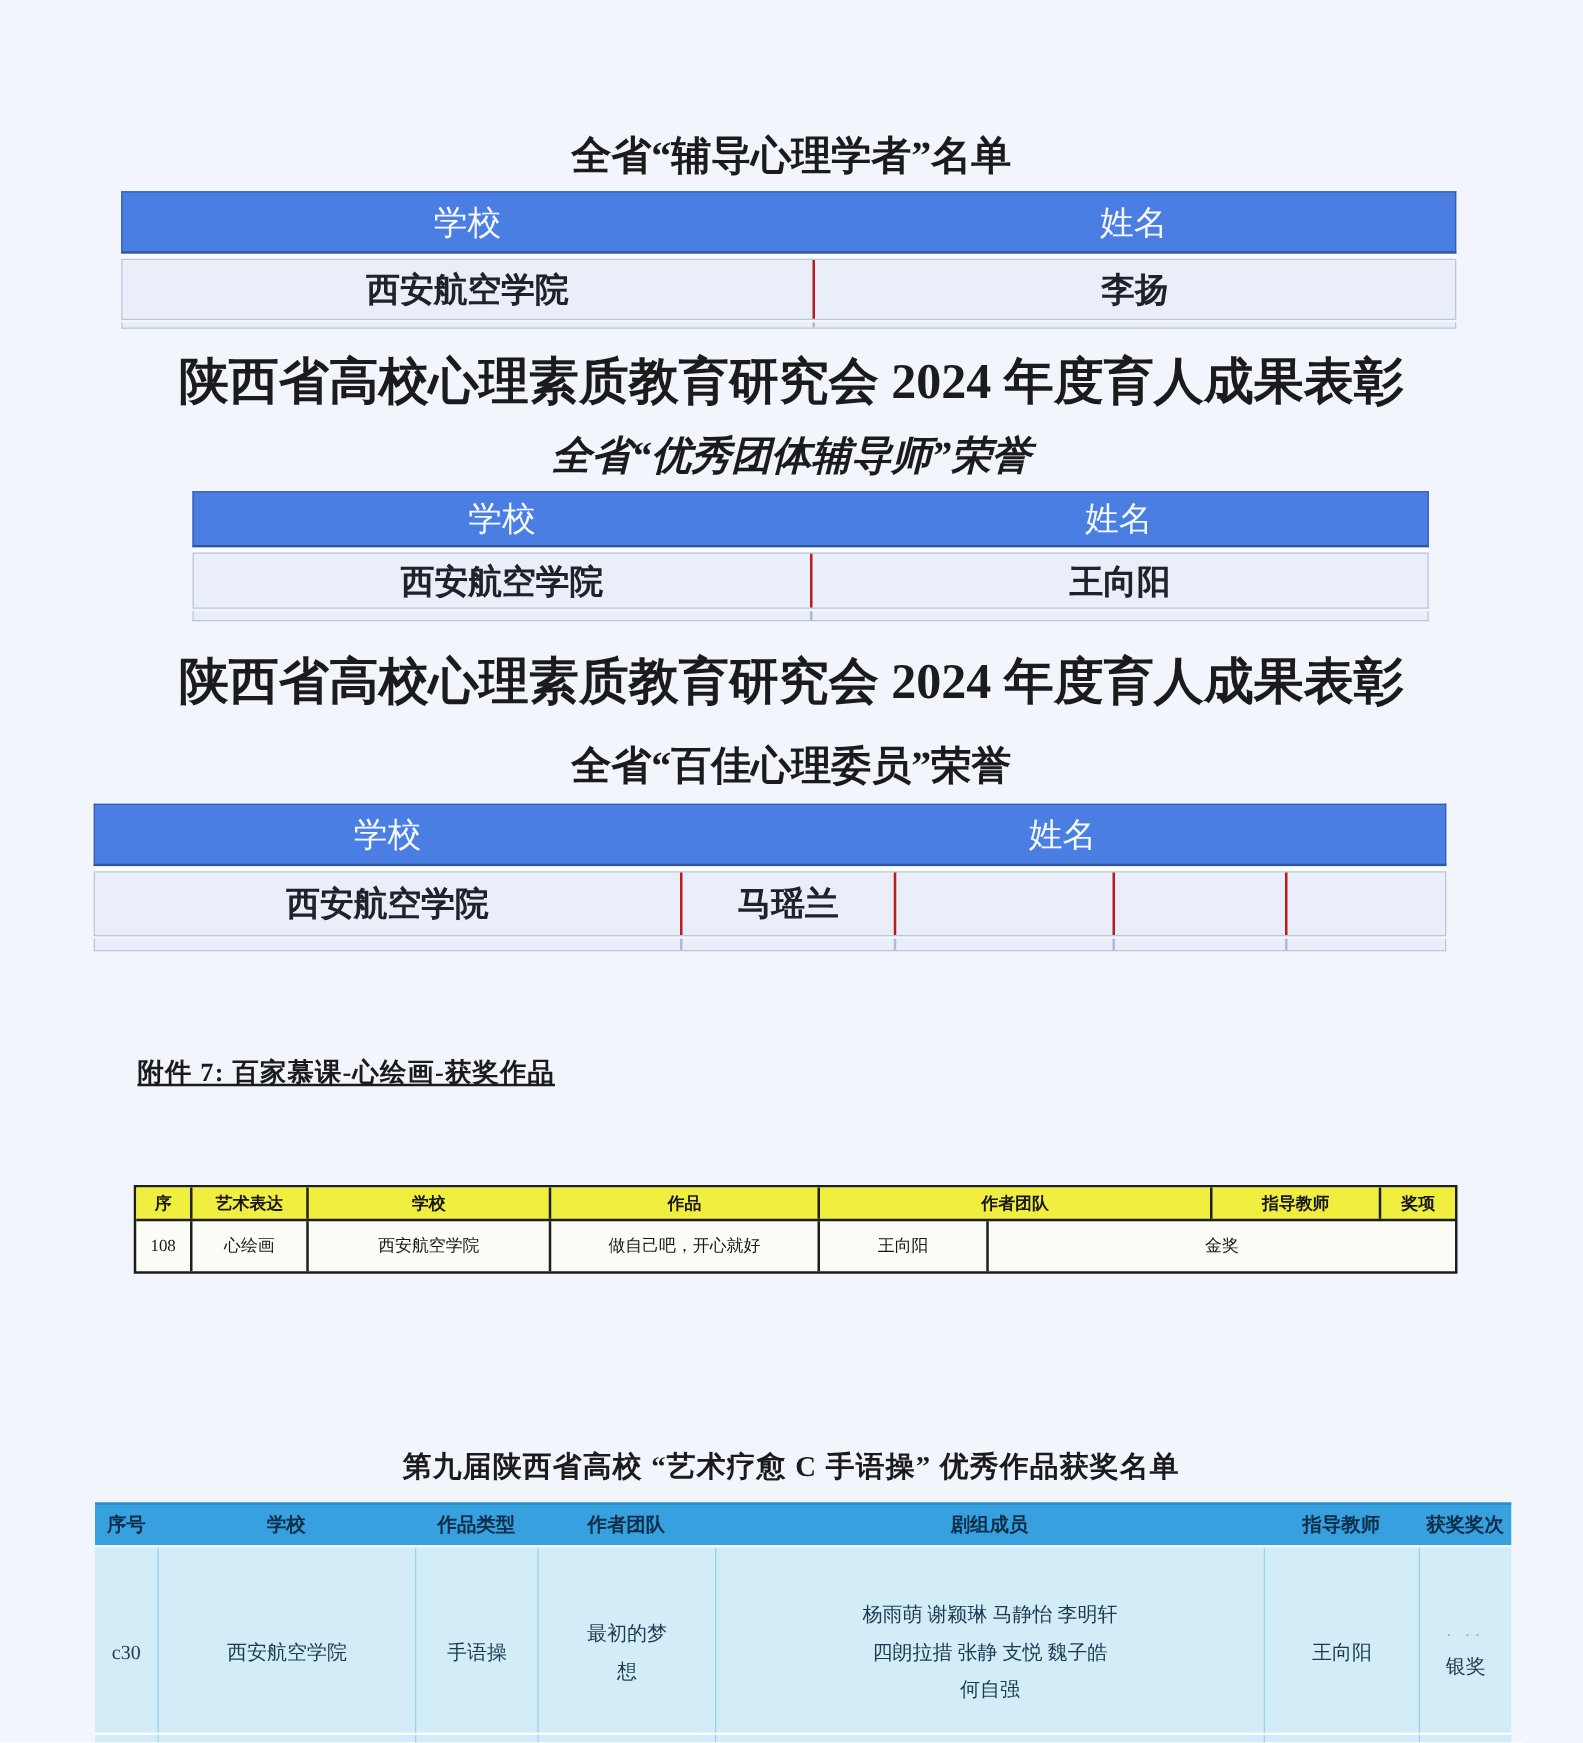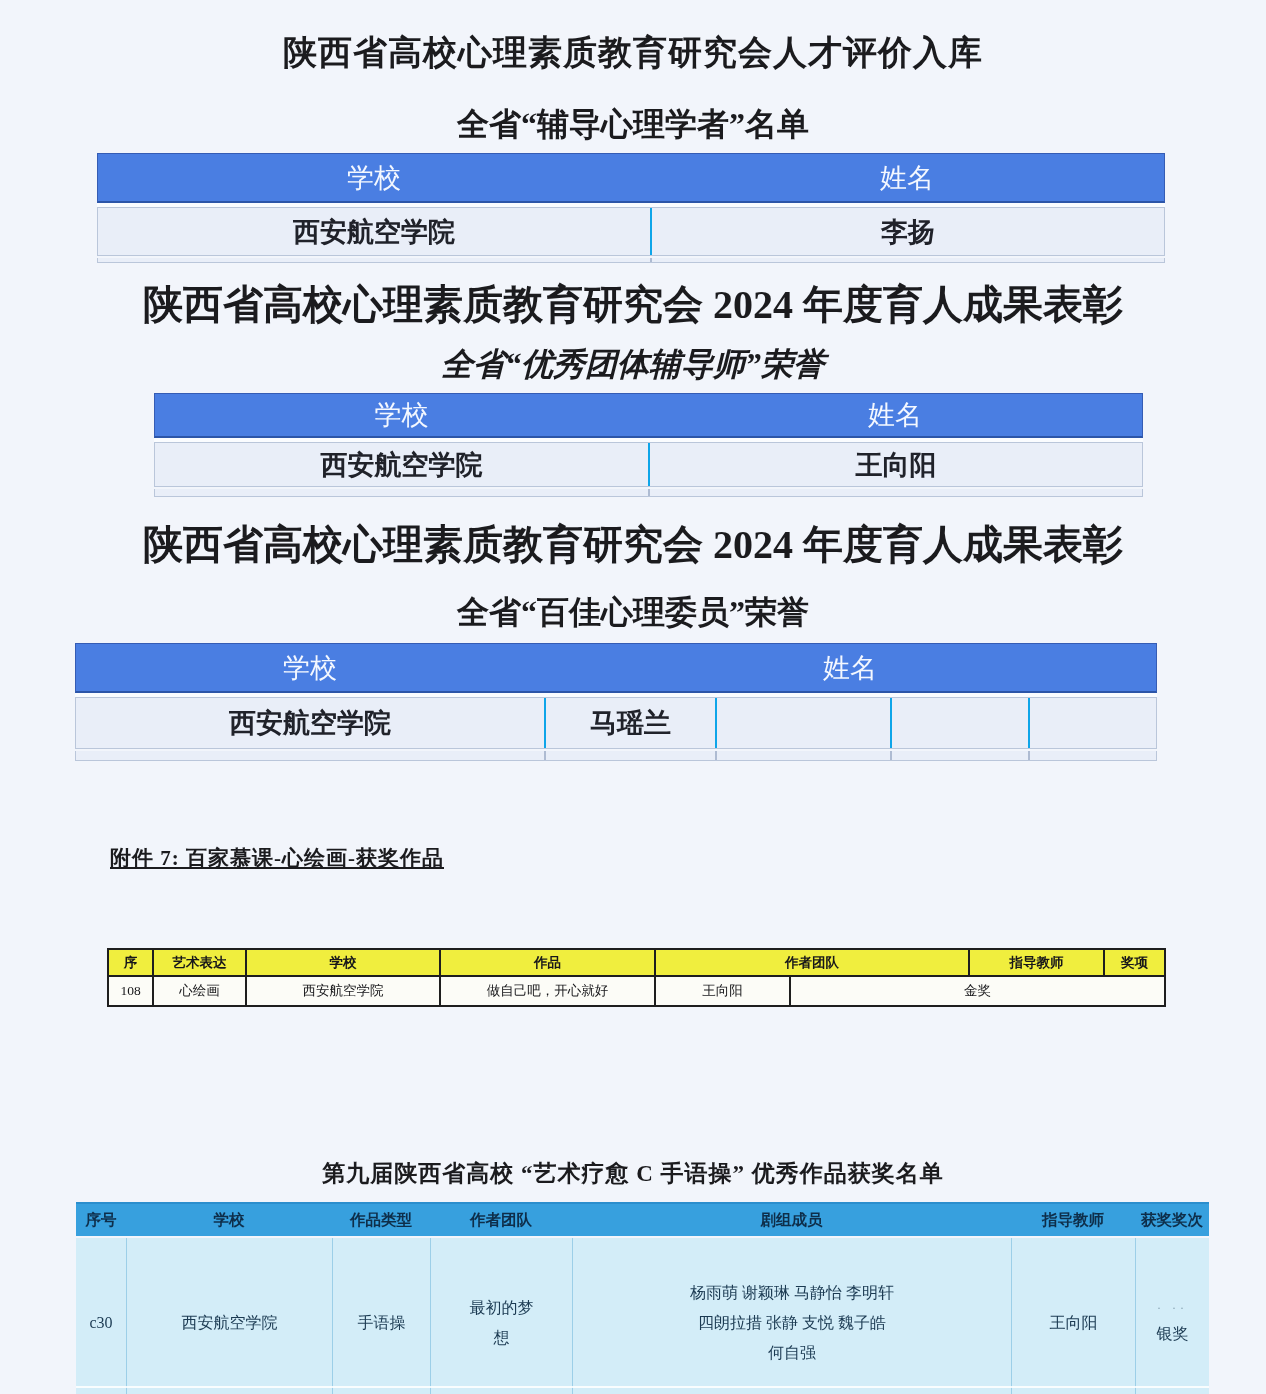--- a/index.html
+++ b/index.html
@@ -32,40 +32,40 @@
     color:#f4f8ff; font-size:27px; font-weight:500;
   }
   .gapline { height:4px; background:#fafcff; }
   .tblA .bd {
     display:flex; background:#e9eef8; border:1px solid #bac6da;
   }
   .tblA .bd .c {
     display:flex; align-items:center; justify-content:center;
     font-size:27px; font-weight:600; color:#20222a;
   }
-  .tblA .bd .c + .c { border-left:2px solid #0ea5e9; }
+  .tblA .bd .c + .c { border-left:2px solid #b91c1c; }
   .tblA .sliver { background:#e9eef8; border:1px solid #bac6da; border-top:none; margin-top:2px; display:flex; }
   .tblA .sliver .s + .s { border-left:2px solid #aebbd2; }
 
   #tbl1 { left:97px;  top:153px; width:1068px; }
   #tbl1 .hdr { height:50px; } #tbl1 .bd { height:49px; } #tbl1 .sliver { height:5px; }
   #tbl2 { left:154px; top:393px; width:989px; }
   #tbl2 .hdr { height:45px; } #tbl2 .bd { height:45px; } #tbl2 .sliver { height:8px; }
   #tbl3 { left:75px;  top:643px; width:1082px; }
   #tbl3 .hdr { height:50px; } #tbl3 .bd { height:52px; } #tbl3 .sliver { height:10px; }
 
   
   #attach { position:absolute; left:110px; top:844px; font-size:21px; font-weight:700; letter-spacing:1px;text-decoration:underline; }
 
   
   #mooc-title { top:903px; font-size:21px; font-weight:700; }
   #tblY { position:absolute; left:107px; top:948px; width:1059px; border:2px solid #1e1e1e; background:#fcfcf7; }
   #tblY .row { display:flex; }
   #tblY .h { height:27px; background:#f0ee3e; border-bottom:2px solid #1e1e1e; }
-  #tblY .b { height:28px; }
+  #tblY .b { height:40px; }
   #tblY .c { display:flex; align-items:center; justify-content:center; font-size:13.5px; color:#17171a; }
   #tblY .h .c { font-weight:700; }
   #tblY .c + .c { border-left:2px solid #1e1e1e; }
   #tblY .w1{flex:0 0 43px;} #tblY .w2{flex:0 0 93px;} #tblY .w3{flex:0 0 194px;}
   #tblY .w4{flex:0 0 215px;} #tblY .w5{flex:0 0 314px;text-align:right;} #tblY .w6{flex:0 0 135px;}
   #tblY .w7{flex:1;}
 
   
   #sign-title { top:1158px; font-size:23px; font-weight:700; letter-spacing:1px; }
   #tblS { position:absolute; left:76px; top:1202px; width:1133px; }
@@ -85,21 +85,20 @@
   #tblS .k7{flex:1;}
   #tblS .wrapname { display:inline-block; width:4.6em; word-break:break-all; line-height:30px; }
   .award-marks { font-size:12px; letter-spacing:4px; opacity:.45; line-height:22px; }
   #tblS .rowline { position:absolute; left:0; top:184px; width:100%; height:2px; background:rgba(255,255,255,.85); }
 </style>
 </head>
 <body>
 
 <div id="page">
 
-  <div class="ctr main-title">陕西省高校心理素质教育研究会人才评价入库</div>
 
   <div class="ctr sub-title" id="subtitle1">全省“辅导心理学者”名单</div>
 
   <div class="tblA" id="tbl1">
     <div class="hdr">
       <div class="c" style="width:552px">学校</div>
       <div class="c" style="width:514px">姓名</div>
     </div>
     <div class="gapline"></div>
     <div class="bd">

